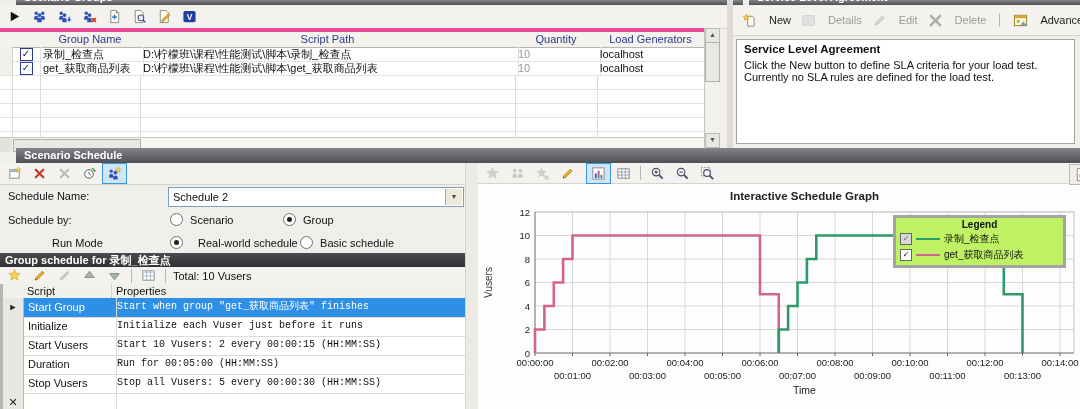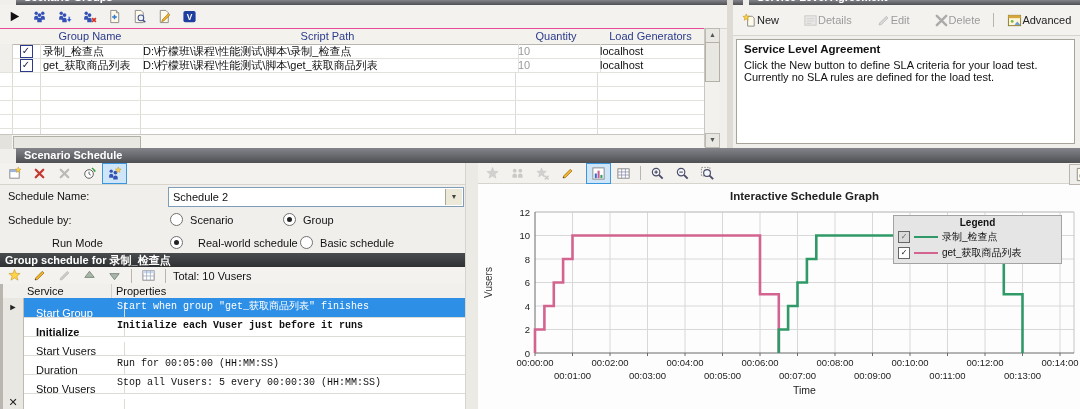--- a/index.html
+++ b/index.html
@@ -11,21 +11,21 @@
   .phead .t{display:block;padding-left:8px;}
   .sliver .t{margin-top:-9px;}
   
   .tbar{background:#f3f2ef;border-bottom:1px solid #d7d4cd;display:flex;align-items:center;}
   .tb{width:23px;height:19px;display:flex;align-items:center;justify-content:center;flex:0 0 auto;background:transparent;border:1px solid transparent;}
   .tb svg{width:15px;height:15px;}
   .tb.pressed{background:#cfe5f8;border:1px solid #3a96dd;}
   .dis{filter:grayscale(1);opacity:.45;}
   .sep{width:1px;height:14px;background:#b9b6af;margin:0 4px;flex:0 0 auto;}
   
-  .lbtn{display:inline-flex;align-items:center;gap:0;padding:2px 5px;font-size:11px;color:#222;}
+  .lbtn{display:inline-flex;align-items:center;gap:12px;padding:2px 5px;font-size:11px;color:#222;}
   .lbtn svg{width:15px;height:15px;}
   .lbtn.disl{color:#9b9b9b;}
   
   .cell{position:absolute;overflow:hidden;white-space:nowrap;}
   .colhead{color:#2b3a8c;text-align:center;background:#f3f2ec;border-right:1px solid #c9c6bf;border-bottom:1px solid #b9b6af;line-height:15px;}
   .vline{position:absolute;width:1px;background:#dcdcd6;}
   .hline{position:absolute;height:1px;background:#e3e3dd;}
   .cbx{width:11px;height:11px;border:1px solid #2b3a8c;background:#fff;display:inline-block;
        font-size:10px;line-height:10px;text-align:center;color:#1a1a4a;}
   
@@ -38,27 +38,27 @@
   
   .combo{border:1px solid #7f9db9;background:#fff;height:18px;line-height:18px;}
   .combo .val{position:absolute;left:4px;top:0;right:18px;overflow:hidden;white-space:nowrap;}
   .combo .arr{position:absolute;right:1px;top:1px;bottom:1px;width:16px;background:#ece9d8;border-left:1px solid #aca899;
               text-align:center;font-size:7px;line-height:16px;color:#444;}
   
   .acthead{background:#f1f0ec;border-bottom:1px solid #bdbab2;border-right:1px solid #d3d0c9;line-height:14px;padding-left:4px;font-size:11px;}
   .actrow{position:absolute;left:0;right:0;height:19px;border-bottom:1px solid #dddbd5;}
   .marker{position:absolute;left:0;top:0;bottom:0;width:20px;background:#e9e7e2;border-right:1px solid #bdbab2;
           text-align:center;font-size:9px;line-height:18px;color:#222;}
-  .acell{position:absolute;left:20px;width:88px;top:6px;bottom:0;line-height:18px;padding-left:13px;border-right:1px solid #dddbd5;overflow:hidden;white-space:nowrap;}
+  .acell{position:absolute;left:20px;width:88px;top:0;bottom:0;line-height:18px;padding-left:5px;border-right:1px solid #dddbd5;overflow:hidden;white-space:nowrap;}
   .pcell{position:absolute;left:109px;right:0;top:0;bottom:0;line-height:18px;padding-left:5px;overflow:hidden;white-space:nowrap;
          font-family:"Liberation Mono",monospace;font-size:10px;}
   .actrow.sel{background:#2e8fe6;}
   .actrow.sel .acell,.actrow.sel .pcell{color:#fff;}
   
-  #legend{border:1px solid #a3a3a3;background:#e5e5e5;font-size:10px;}
+  #legend{border:3px solid #a3a3a3;background:#bef264;font-size:10px;}
   #legend .lt{text-align:center;font-weight:bold;line-height:13px;}
   .lrow{display:flex;align-items:center;gap:4px;padding:1px 4px;}
   .lcb{width:10px;height:10px;border:1px solid #666;font-size:8px;line-height:9px;text-align:center;background:#fff;}
   .lcb.gray{background:#d9d9d9;color:#666;}
   .lsw{width:24px;height:0;border-top:2px solid #000;}
   svg text{font-family:"Liberation Sans",sans-serif;}
 </style>
 </head>
 <body>
 
@@ -129,21 +129,21 @@
           </svg>
         </span>
       <span class="tb">
           <svg viewBox="0 0 16 16">
             <rect x="1.5" y="2" width="13" height="12" rx="2" fill="#1e3f9e"></rect>
             <text x="8" y="11.5" font-size="9" fill="#fff" text-anchor="middle" font-weight="bold">V</text>
           </svg>
         </span>
     </div>
 
-    <div class="abs" style="left:0;top:28px;width:704px;height:119px;background:#fff;border-top:1px solid #ec4899;">
+    <div class="abs" style="left:0;top:28px;width:704px;height:119px;background:#fff;border-top:4px solid #ec4899;">
 
       <div class="cell colhead" style="left:0;top:0;width:12px;height:15px;"></div>
       <div class="cell colhead" style="left:12px;top:0;width:28px;height:15px;"></div>
       <div class="cell colhead" style="left:40px;top:0;width:100px;height:15px;">Group Name</div>
       <div class="cell colhead" style="left:140px;top:0;width:375px;height:15px;">Script Path</div>
       <div class="cell colhead" style="left:515px;top:0;width:82px;height:15px;">Quantity</div>
       <div class="cell colhead" style="left:597px;top:0;width:107px;height:15px;border-right:none;">Load Generators</div>
 
       <div>
         <div class="cell" style="left:0;top:15px;width:12px;height:14px;background:#f0efec;border-right:1px solid #d3d0c9;border-bottom:1px solid #e3e3dd;"></div>
@@ -347,36 +347,37 @@
             <rect x="2" y="3" width="12" height="2.6" fill="#c8d8ee"></rect>
             <path d="M2 8.5 h12 M6 3 v10 M10 3 v10" stroke="#9aa8bb" stroke-width=".8"></path>
           </svg>
         </span>
       <span class="sep"></span>
       <span style="margin-left:3px;">Total: 10 Vusers</span>
     </div>
 
     <div class="abs" style="left:0;top:121px;width:465px;height:125px;background:#fff;border-left:3px solid #b9b6af;box-sizing:border-box;">
       <div class="abs acthead" style="left:0;top:0;width:20px;height:14px;padding-left:0;"></div>
-      <div class="abs acthead" style="left:20px;top:0;width:84px;height:14px;">Service</div>
+      <div class="abs acthead" style="left:20px;top:0;width:84px;height:14px;">Script</div>
       <div class="abs acthead" style="left:109px;top:0;right:0;height:14px;border-right:none;">Properties</div>
 
       <div class="actrow sel" style="top:14px;">
         <div class="marker"><span>►</span></div>
         <div class="acell">Start Group</div>
         <div class="pcell">Start when group "get_获取商品列表" finishes</div>
       </div>
-      <div class="actrow" style="top:33px;font-weight:bold;">
+      <div class="actrow" style="top:33px;">
         <div class="marker"></div>
         <div class="acell">Initialize</div>
         <div class="pcell">Initialize each Vuser just before it runs</div>
       </div>
       <div class="actrow" style="top:52px;">
         <div class="marker"></div>
         <div class="acell">Start Vusers</div>
+        <div class="pcell">Start 10 Vusers: 2 every 00:00:15 (HH:MM:SS)</div>
       </div>
       <div class="actrow" style="top:71px;">
         <div class="marker"></div>
         <div class="acell">Duration</div>
         <div class="pcell">Run for 00:05:00 (HH:MM:SS)</div>
       </div>
       <div class="actrow" style="top:90px;">
         <div class="marker"></div>
         <div class="acell">Stop Vusers</div>
         <div class="pcell">Stop all Vusers: 5 every 00:00:30 (HH:MM:SS)</div>

